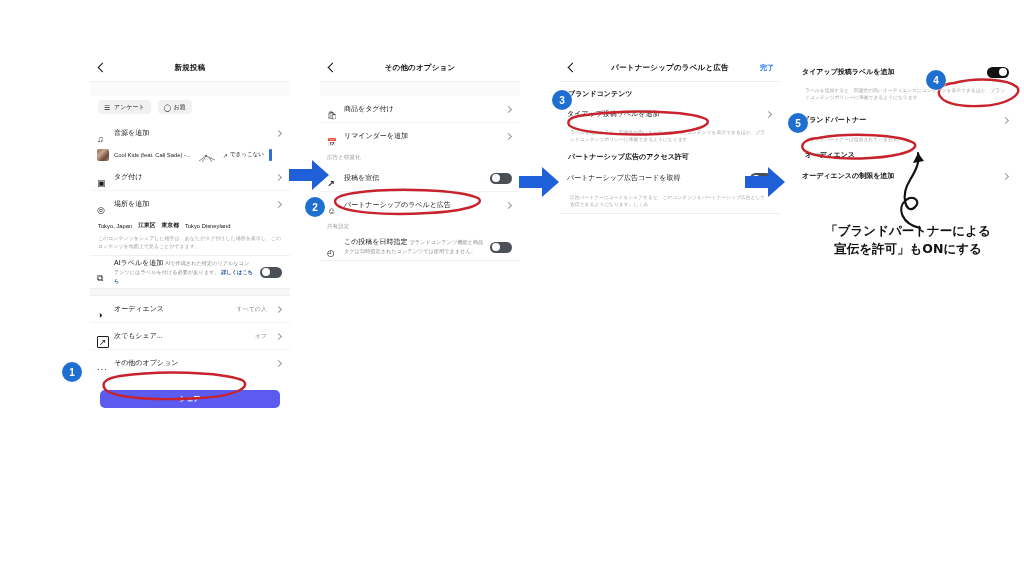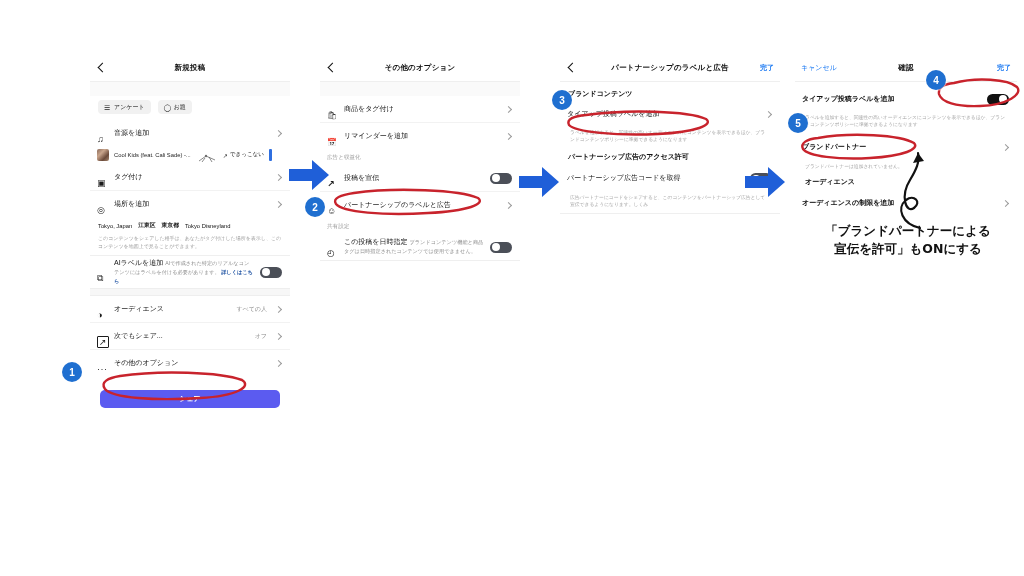--- a/index.html
+++ b/index.html
@@ -295,25 +295,20 @@
           <span class="knob"></span>
         </span>
     </div>
     <div style="font-size:4.8px;color:#a4a4a4;line-height:1.55;padding:2px 10px 4px;">
       <span>広告パートナーにコードをシェアすると、このコンテンツをパートナーシップ広告として宣伝できるようになります。</span><span>しくみ</span>
     </div>
     <div class="hairline"></div>
   </div>
 
   <div class="phone" id="phone4">
-    <div class="nav">
-      <div class="left-act">キャンセル</div>
-      <div class="title">確認</div>
-      <div class="right">完了</div>
-    </div>
 
     <div class="row" style="border-top:none;padding-top:7px;">
       <span class="lbl b">タイアップ投稿ラベルを追加</span>
       <span class="toggle on">
           <span class="knob"></span>
         </span>
     </div>
     <div style="font-size:4.8px;color:#a4a4a4;line-height:1.55;padding:2px 10px 6px;">ラベルを追加すると、関連性の高いオーディエンスにコンテンツを表示できるほか、ブランドコンテンツポリシーに準拠できるようになります</div>
 
     <div class="row" style="border-top:none;">

